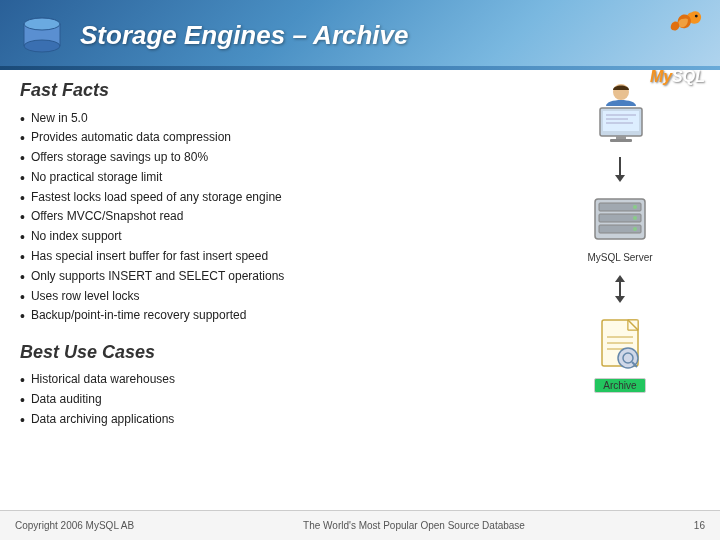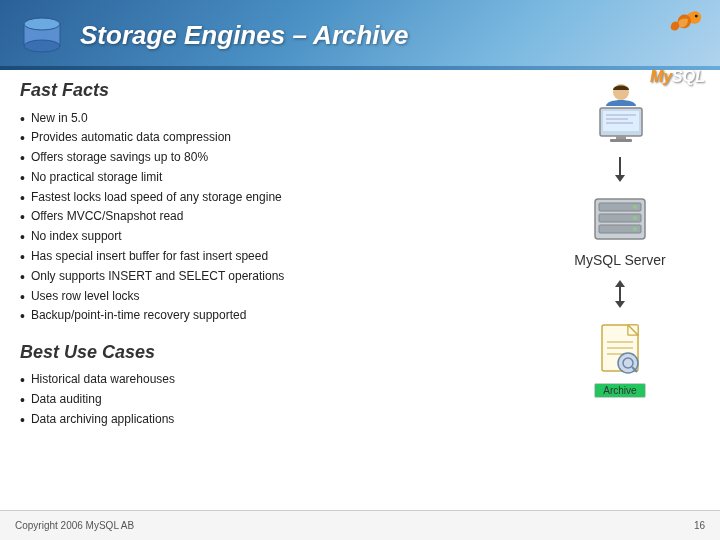--- a/index.html
+++ b/index.html
@@ -127,21 +127,21 @@
       margin-top: 4px;
     }
 
     .server-container {
       display: flex;
       flex-direction: column;
       align-items: center;
     }
 
     .server-label {
-      font-size: 14px;
+      font-size: 10px;
       color: #333;
       text-align: center;
       margin-top: 3px;
     }
 
     .archive-container {
       display: flex;
       flex-direction: column;
       align-items: center;
     }
@@ -346,14 +346,15 @@
         <line x1="42" y1="47" x2="47" y2="52" stroke="#6688aa" stroke-width="2"></line>
       </svg>
       <span class="archive-label">Archive</span>
     </div>
 
   </div>
 </div>
 
 <div class="footer">
   <span class="footer-left">Copyright 2006 MySQL AB</span>
+  <span class="footer-center">The World's Most Popular Open Source Database</span>
   <span class="footer-right">16</span>
 </div>
 
 </body></html>

